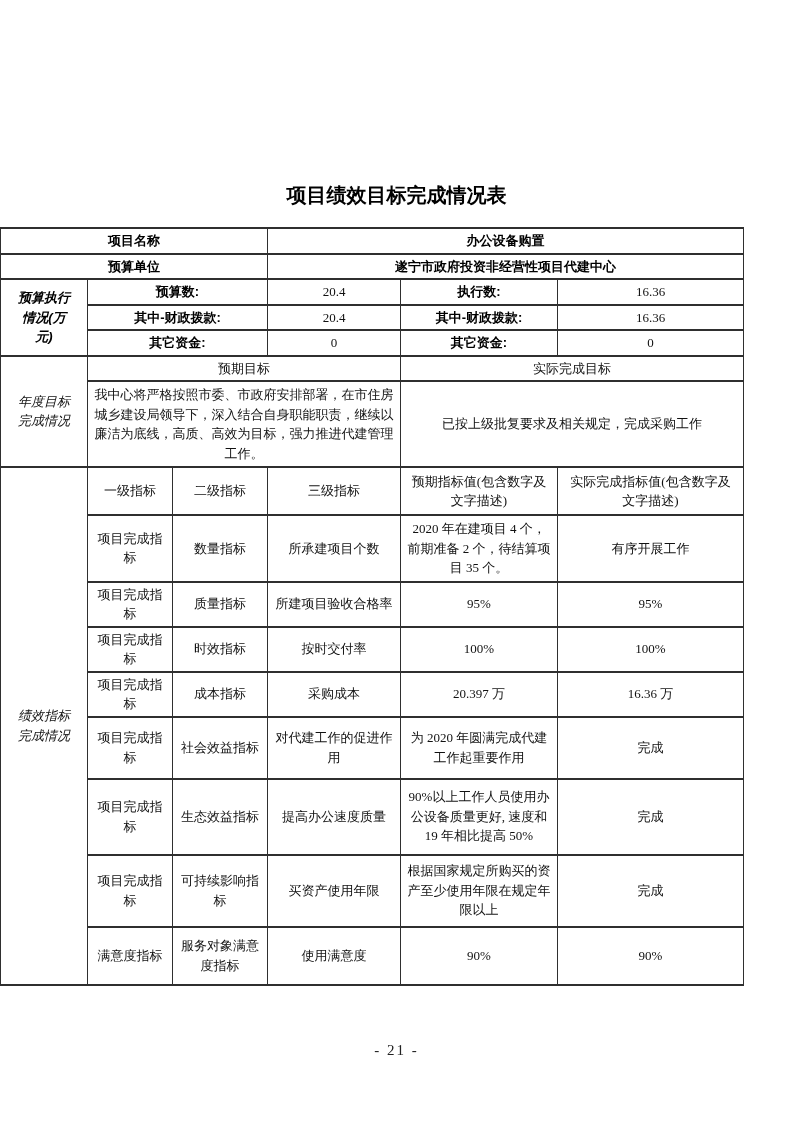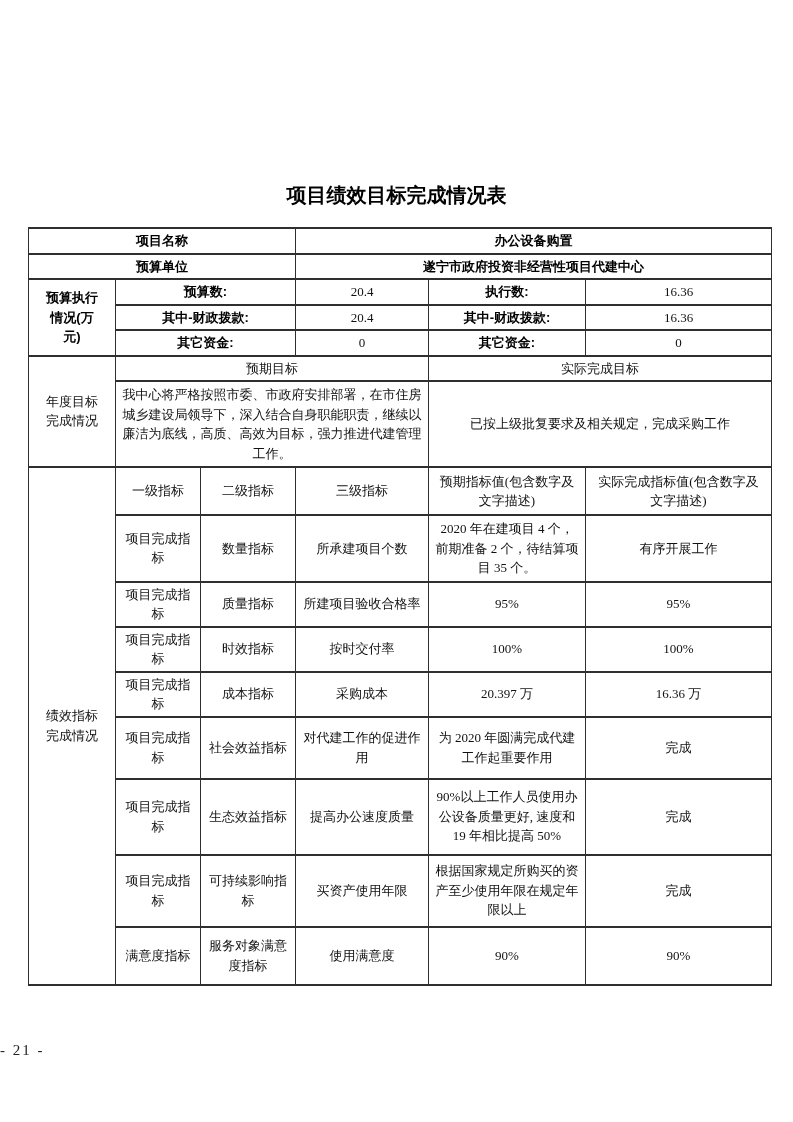--- a/index.html
+++ b/index.html
@@ -24,45 +24,44 @@
   .subtitle {
     text-align: center;
     font-size: 14.5px;
     margin-top: 6px;
     color: #000000;
   }
   table.main {
     border-collapse: collapse;
     table-layout: fixed;
     width: 743px;
-    margin-left: 28px;
     margin-top: 21px;
     border-radius: 14px;
   }
   td {
     border: 1px solid #2f2f2f;
     border-top-width: 2px;
     border-bottom-width: 2px;
     text-align: center;
     vertical-align: middle;
     font-size: 13px;
     line-height: 1.5;
     padding: 2px 4px;
     color: #111111;
     word-break: break-all;
   }
   td.hd {
     font-family: "Liberation Sans", "DejaVu Sans", sans-serif;
     font-weight: bold;
     color: #000000;
   }
-  td.seclabel { padding: 2px 15px; }
+  td.seclabel { padding: 2px 15px; font-style: italic; }
   td.longtext { padding: 3px 6px; }
   .footer {
-    text-align: left;
+    text-align: center;
     font-size: 15px;
     margin-top: 56px;
     letter-spacing: 2px;
     color: #222222;
   }
 </style>
 </head>
 <body>
 
 <div class="page">

